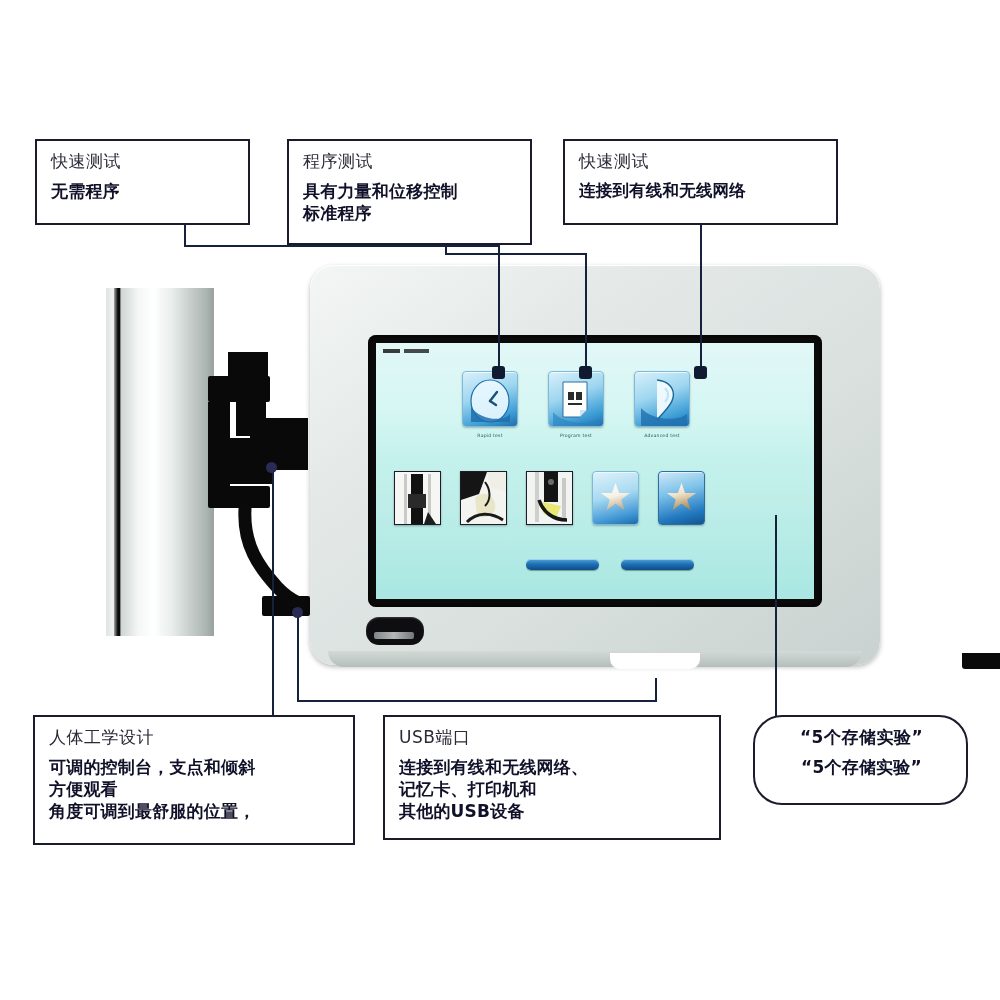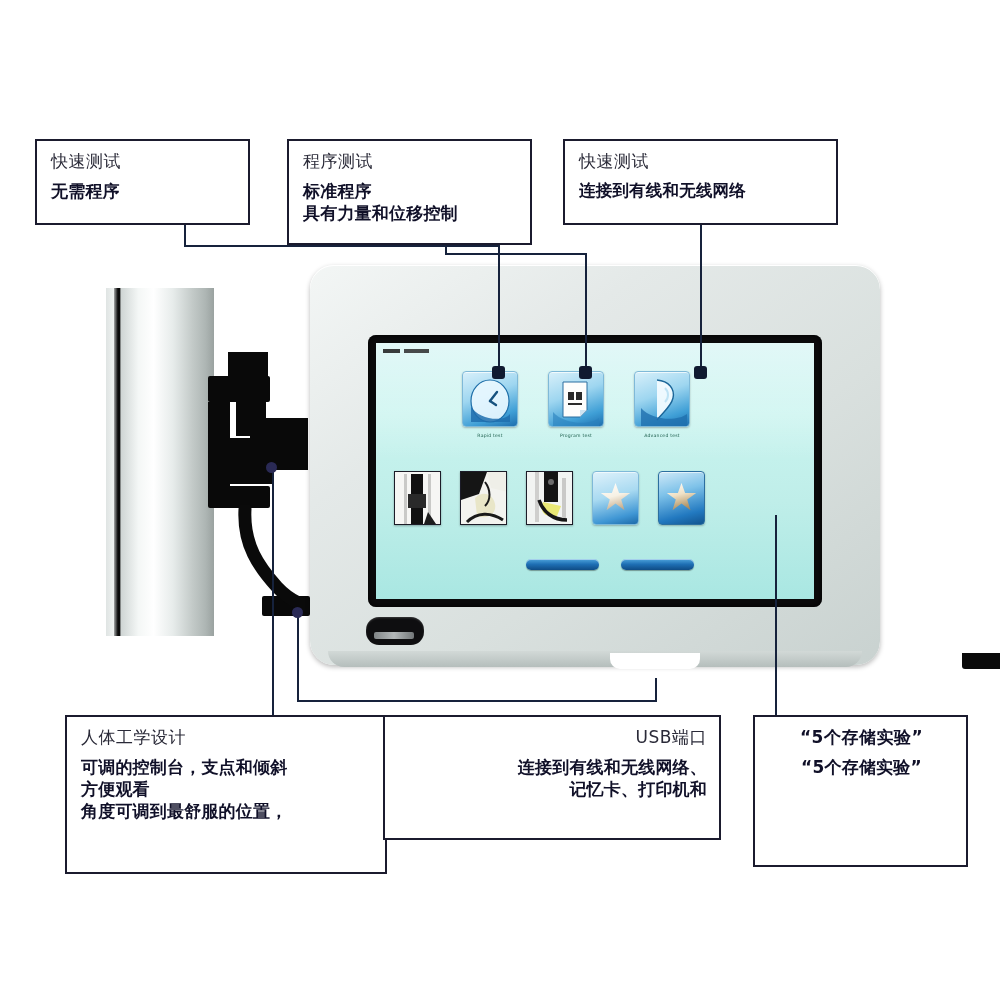--- a/index.html
+++ b/index.html
@@ -183,43 +183,44 @@
 
 <div id="stage">
 
   <div class="callout" id="co1" style="left:35px;top:139px;width:215px;height:86px;">
     <div class="ctitle">快速测试</div>
     <div class="cline">无需程序</div>
   </div>
 
   <div class="callout" id="co2" style="left:287px;top:139px;width:245px;height:106px;">
     <div class="ctitle">程序测试</div>
+    <div class="cline">具有力量和位移控制</div>
     <div class="cline">标准程序</div>
-    <div class="cline">具有力量和位移控制</div>
   </div>
 
   <div class="callout tight" id="co3" style="left:563px;top:139px;width:275px;height:86px;">
     <div class="ctitle">快速测试</div>
     <div class="cline">连接到有线和无线网络</div>
   </div>
 
-  <div class="callout" id="co4" style="left:33px;top:715px;width:322px;height:159px;margin-left:32px;">
+  <div class="callout" id="co4" style="left:33px;top:715px;width:322px;height:130px;">
     <div class="ctitle">人体工学设计</div>
     <div class="cline">可调的控制台，支点和倾斜</div>
     <div class="cline">方便观看</div>
     <div class="cline">角度可调到最舒服的位置，</div>
   </div>
 
-  <div class="callout" id="co5" style="left:383px;top:715px;width:338px;height:125px;text-align:right;">
+  <div class="callout" id="co5" style="left:383px;top:715px;width:338px;height:125px;">
     <div class="ctitle">USB端口</div>
     <div class="cline">连接到有线和无线网络、</div>
     <div class="cline">记忆卡、打印机和</div>
-  </div>
-
-  <div class="callout" id="co6" style="left:753px;top:715px;width:215px;height:152px;">
+    <div class="cline">其他的USB设备</div>
+  </div>
+
+  <div class="callout" id="co6" style="left:753px;top:715px;width:215px;height:90px;border-radius:29px;">
     <div class="ctitle" style="text-align:center;font-weight:bold;color:#101028;">“5个存储实验”</div>
     <div class="cline" style="text-align:center;">“5个存储实验”</div>
   </div>
 
   <div class="ln lnv" style="left:184px;top:225px;width:2px;height:22px;"></div>
   <div class="ln lnh" style="left:184px;top:245px;width:316px;height:2px;"></div>
   <div class="ln lnv" style="left:498px;top:245px;width:2px;height:125px;"></div>
   <div class="dot" style="left:492px;top:366px;"></div>
 
   <div class="ln lnv" style="left:445px;top:225px;width:2px;height:30px;"></div>

